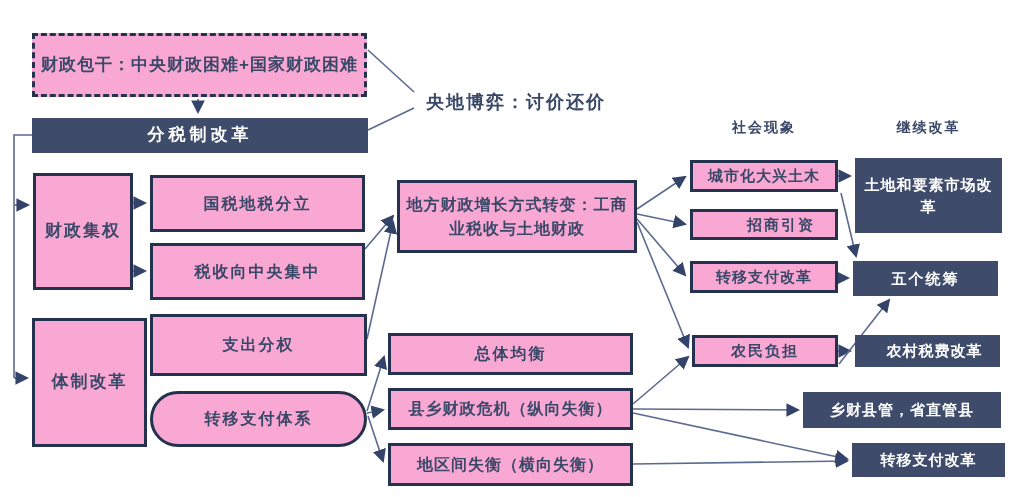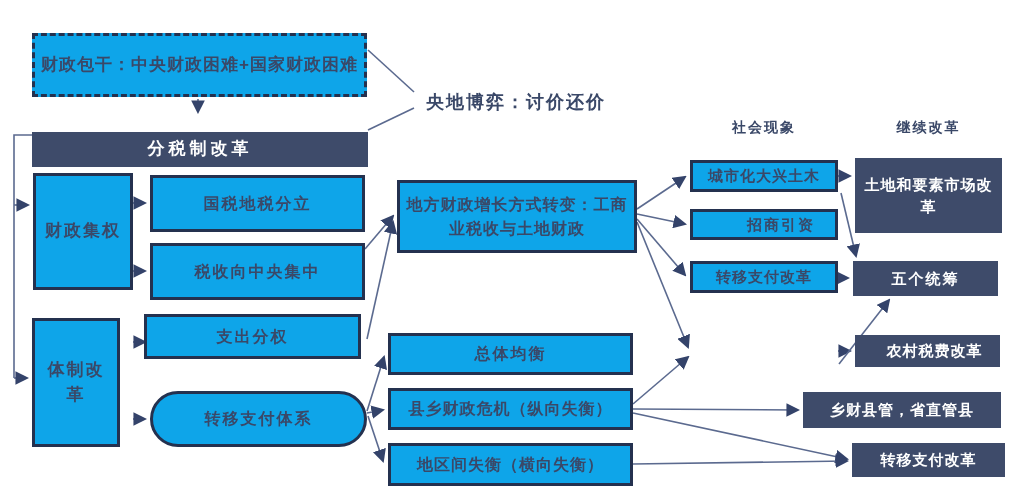--- a/index.html
+++ b/index.html
@@ -4,27 +4,27 @@
 <style>
   html,body{margin:0;padding:0;background:#ffffff;}
   .canvas{
     position:relative;width:1015px;height:497px;background:#ffffff;overflow:hidden;
     font-family:"Liberation Sans","DejaVu Sans",sans-serif;
   }
   .edges{position:absolute;left:0;top:0;width:1015px;height:497px;}
   .box{
     position:absolute;box-sizing:border-box;
     display:flex;align-items:center;justify-content:center;text-align:center;
-    border:3px solid #24314f;background:#0ea5e9;color:#3a4868;
+    border:3px solid #24314f;background:#f9a8d4;color:#3a4868;
     font-size:16px;font-weight:600;letter-spacing:2px;line-height:1.45;
     padding:2px 6px;
   }
   .box.dashed{border:3px dashed #24314f;font-size:17px;font-weight:700;letter-spacing:1px;}
   .box.dark{background:#3e4b6a;border:none;color:#ffffff;font-weight:700;}
-  .box.main{font-size:17px;letter-spacing:4px;margin-top:14px;}
+  .box.main{font-size:17px;letter-spacing:4px;}
   .note{
     position:absolute;color:#3a4868;font-size:18px;font-weight:700;letter-spacing:2px;
     white-space:nowrap;
   }
   .col-header{
     position:absolute;color:#3a4868;font-size:14px;font-weight:700;letter-spacing:2px;
     text-align:center;white-space:nowrap;
   }
   .small{font-size:15px;}
 </style>
@@ -72,27 +72,27 @@
   </svg>
 
   <div class="box dashed" style="left:32px;top:33px;width:335px;height:64px;">财政包干：中央财政困难+国家财政困难</div>
 
   <div class="box dark main" style="left:32px;top:118px;width:336px;height:35px;">分税制改革</div>
 
   <div class="note" style="left:426px;top:90px;">央地博弈：讨价还价</div>
 
   <div class="box" style="left:33px;top:173px;width:100px;height:117px;font-size:17px;">财政集权</div>
 
-  <div class="box" style="left:32px;top:318px;width:88px;height:129px;font-size:17px;">体制改革</div>
+  <div class="box" style="left:32px;top:318px;width:115px;height:129px;font-size:17px;">体制改革</div>
 
   <div class="box" style="left:150px;top:175px;width:215px;height:57px;">国税地税分立</div>
 
   <div class="box" style="left:150px;top:243px;width:215px;height:57px;">税收向中央集中</div>
 
-  <div class="box" style="left:144px;top:314px;width:217px;height:45px;">支出分权</div>
+  <div class="box" style="left:150px;top:314px;width:217px;height:62px;">支出分权</div>
 
   <div class="box" style="left:150px;top:391px;width:217px;height:56px;border-radius:28px;">转移支付体系</div>
 
   <div class="box" style="left:397px;top:180px;width:240px;height:73px;letter-spacing:1px;">地方财政增长方式转变：工商业税收与土地财政</div>
 
   <div class="box" style="left:388px;top:333px;width:245px;height:42px;">总体均衡</div>
 
   <div class="box" style="left:388px;top:388px;width:245px;height:42px;letter-spacing:1px;">县乡财政危机（纵向失衡）</div>
 
   <div class="box" style="left:388px;top:443px;width:245px;height:43px;letter-spacing:1px;">地区间失衡（横向失衡）</div>
@@ -100,20 +100,21 @@
   <div class="col-header" style="left:690px;top:119px;width:148px;">社会现象</div>
 
   <div class="col-header" style="left:855px;top:119px;width:147px;">继续改革</div>
 
   <div class="box small" style="left:690px;top:160px;width:148px;height:32px;letter-spacing:1px;">城市化大兴土木</div>
 
   <div class="box small" style="left:690px;top:209px;width:148px;height:31px;padding-left:40px;">招商引资</div>
 
   <div class="box small" style="left:690px;top:261px;width:148px;height:32px;letter-spacing:1px;">转移支付改革</div>
 
+  <div class="box small" style="left:692px;top:335px;width:146px;height:32px;">农民负担</div>
 
   <div class="box dark small" style="left:853px;top:261px;width:145px;height:35px;">五个统筹</div>
 
   <div class="box dark small" style="left:855px;top:158px;width:147px;height:75px;letter-spacing:1px;">土地和要素市场改革</div>
 
   <div class="box dark small" style="left:855px;top:335px;width:145px;height:32px;letter-spacing:1px;padding-left:20px;">农村税费改革</div>
 
   <div class="box dark small" style="left:803px;top:392px;width:198px;height:36px;letter-spacing:1px;">乡财县管，省直管县</div>
 
   <div class="box dark small" style="left:852px;top:443px;width:153px;height:34px;letter-spacing:1px;">转移支付改革</div>

